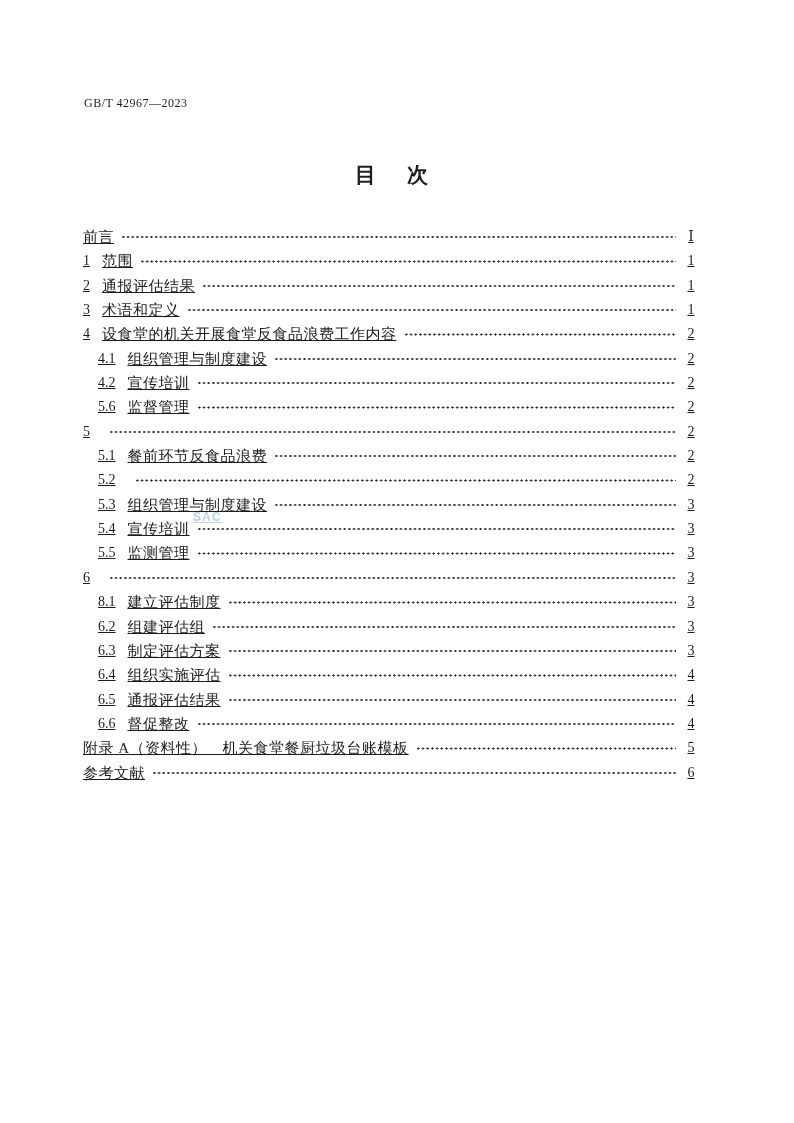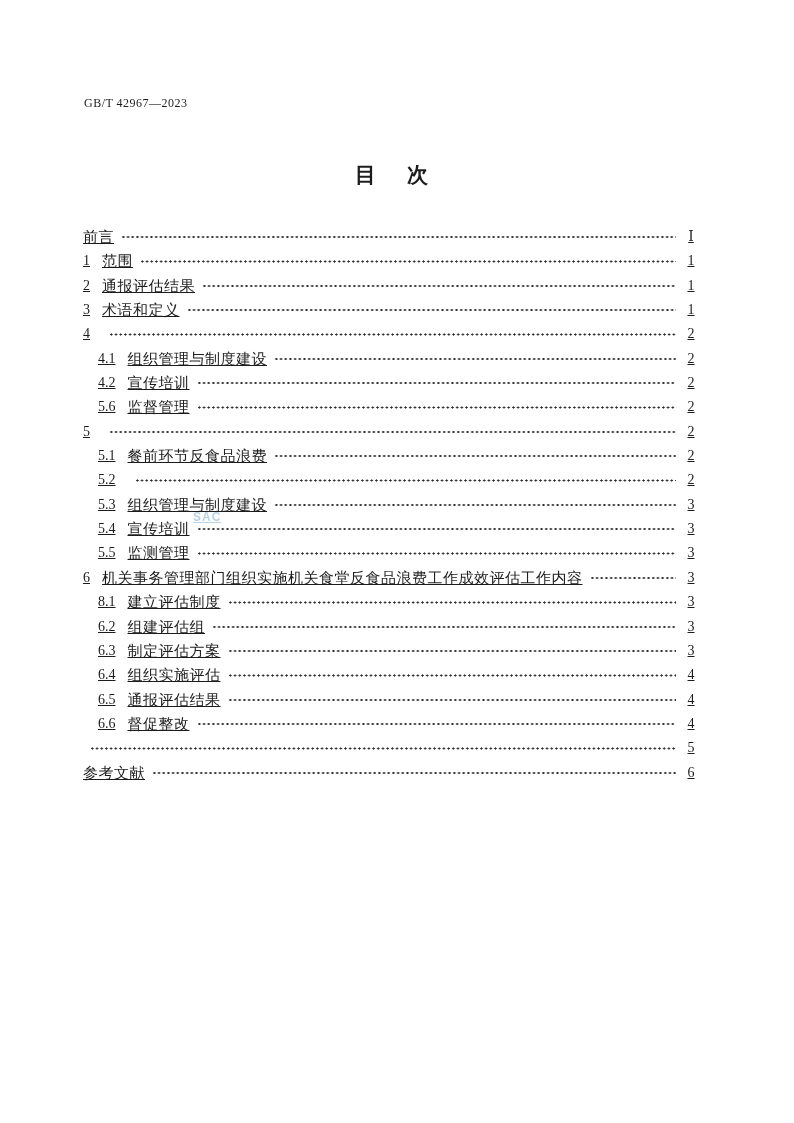--- a/index.html
+++ b/index.html
@@ -128,20 +128,21 @@
     <span class="pageno">1</span>
   </div>
       <div class="toc-row">
     <span class="toc-num">3</span>
     <span class="toc-label">术语和定义</span>
     <span class="leader"></span>
     <span class="pageno">1</span>
   </div>
       <div class="toc-row">
     <span class="toc-num">4</span>
+    <span class="toc-label">设食堂的机关开展食堂反食品浪费工作内容</span>
     <span class="leader"></span>
     <span class="pageno">2</span>
   </div>
       <div class="toc-row sub">
     <span class="toc-num">4.1</span>
     <span class="toc-label">组织管理与制度建设</span>
     <span class="leader"></span>
     <span class="pageno">2</span>
   </div>
       <div class="toc-row sub">
@@ -185,21 +186,20 @@
     <span class="pageno">3</span>
   </div>
       <div class="toc-row sub">
     <span class="toc-num">5.5</span>
     <span class="toc-label">监测管理</span>
     <span class="leader"></span>
     <span class="pageno">3</span>
   </div>
       <div class="toc-row">
     <span class="toc-num">6</span>
-    <span class="toc-label">机关事务管理部门组织实施机关食堂反食品浪费工作成效评估工作内容</span>
     <span class="leader"></span>
     <span class="pageno">3</span>
   </div>
       <div class="toc-row sub">
     <span class="toc-num">8.1</span>
     <span class="toc-label">建立评估制度</span>
     <span class="leader"></span>
     <span class="pageno">3</span>
   </div>
       <div class="toc-row sub">
@@ -227,20 +227,21 @@
     <span class="pageno">4</span>
   </div>
       <div class="toc-row sub">
     <span class="toc-num">6.6</span>
     <span class="toc-label">督促整改</span>
     <span class="leader"></span>
     <span class="pageno">4</span>
   </div>
       <div class="toc-row">
 
+    <span class="toc-label">附录 A（资料性）　机关食堂餐厨垃圾台账模板</span>
     <span class="leader"></span>
     <span class="pageno">5</span>
   </div>
       <div class="toc-row">
 
     <span class="toc-label">参考文献</span>
     <span class="leader"></span>
     <span class="pageno">6</span>
   </div>
     </div>

